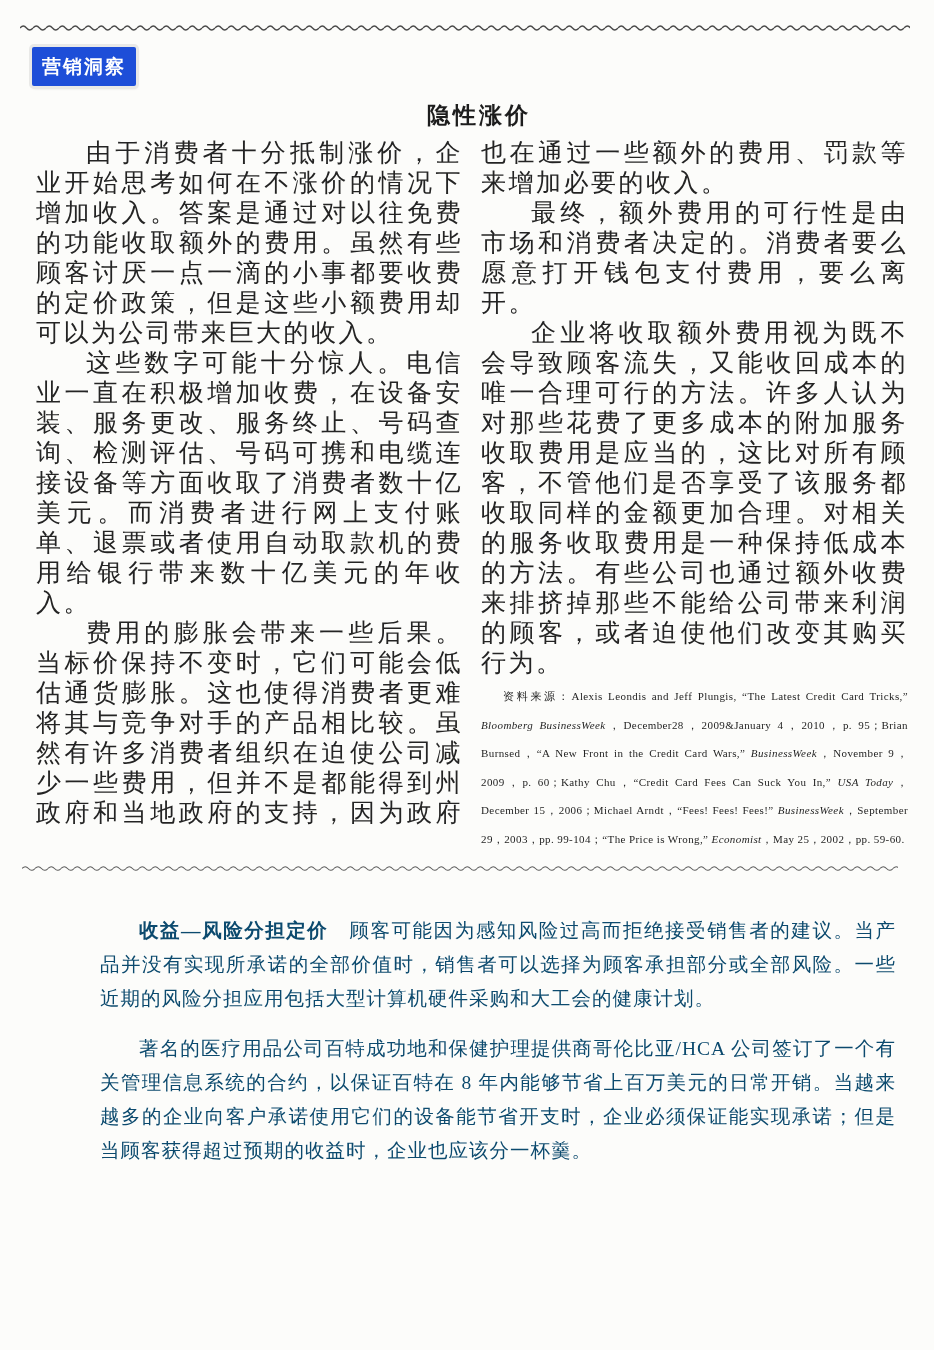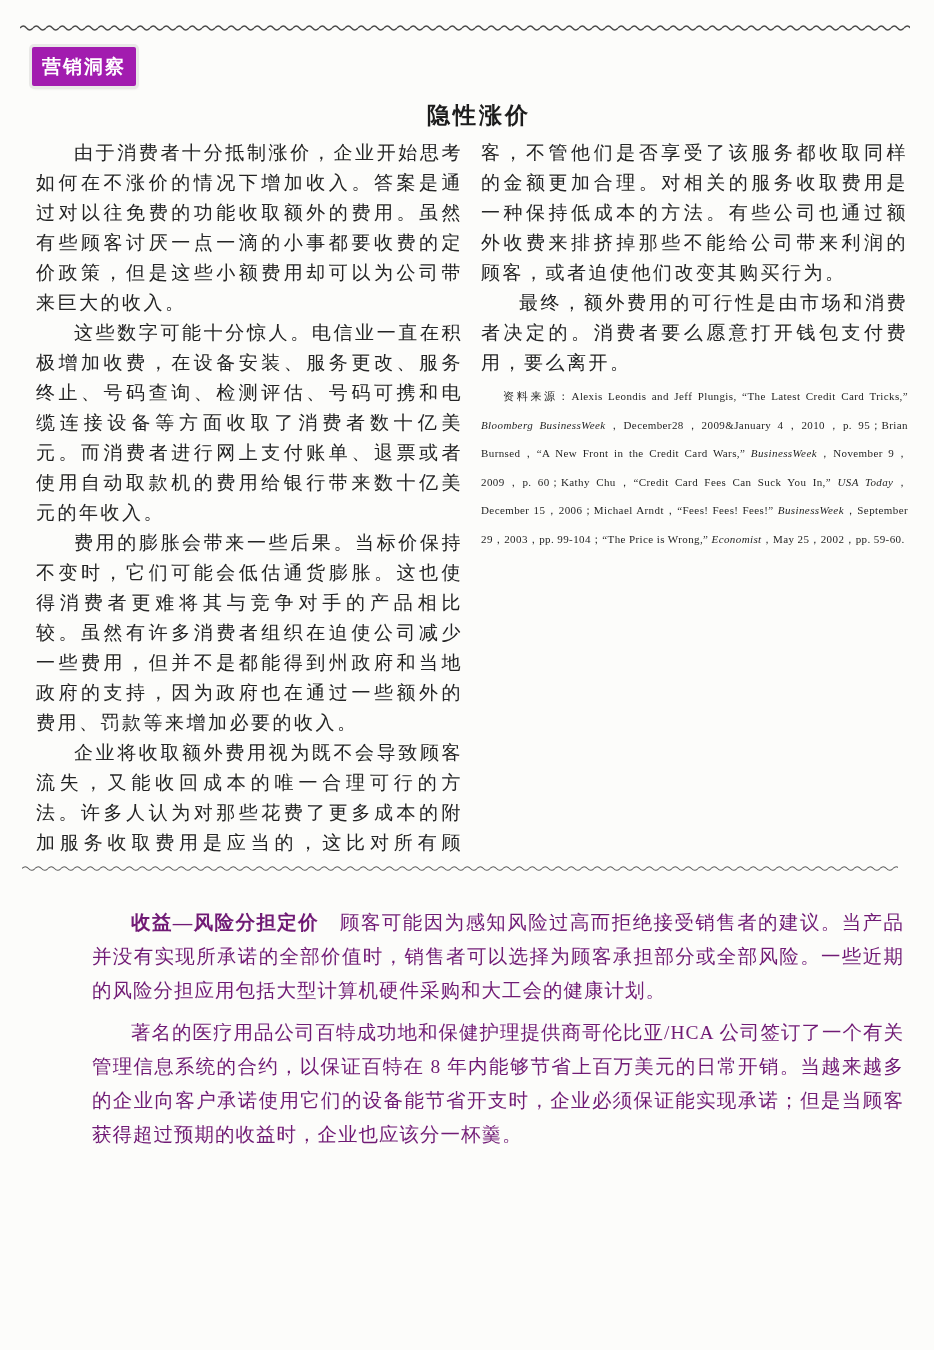--- a/index.html
+++ b/index.html
@@ -47,21 +47,21 @@
     left: 36px;
     width: 872px;
     height: 732px;
     column-count: 2;
     column-gap: 18px;
     column-fill: auto;
   }
   .box-p {
     margin: 0;
     text-indent: 2em;
-    font-size: 19px;
+    font-size: 25px;
     line-height: 30px;
     letter-spacing: 2.5px;
     text-align: justify;
     color: #242424;
   }
   .source-note {
     margin: 4px 0 0 0;
     text-indent: 2em;
     font-size: 11px;
     line-height: 28.5px;
@@ -72,55 +72,55 @@
   .i { font-style: italic; }
   .b { font-weight: bold; }
   .sup { vertical-align: super; font-size: 11px; line-height: 0; }
   .body-text {
     position: absolute;
     top: 898px;
     left: 84px;
     width: 828px;
   }
   .body-p {
-    margin: 8px;
+    margin: 16px;
     text-indent: 2em;
     font-size: 19.5px;
     line-height: 34px;
     letter-spacing: 1px;
     text-align: justify;
-    color: #701a75;
+    color: #0c4a6e;
   }
 </style>
 </head>
 <body>
 
 <div class="page">
 
   <svg class="wave" style="top:23px; left:20px;" width="890" height="10">
     <defs>
       <pattern id="wavepat1" width="13" height="10" patternUnits="userSpaceOnUse">
         <path d="M0 5 Q 3.25 1 6.5 5 T 13 5" fill="none" stroke="#4a4a4a" stroke-width="1.3"></path>
       </pattern>
     </defs>
     <rect width="890" height="10" fill="url(#wavepat1)"></rect>
   </svg>
 
-  <div class="badge" style="background: #a21caf;">
+  <div class="badge" style="background: #1d4ed8;">
     <span>营销洞察</span>
   </div>
 
   <h1 class="box-title">隐性涨价</h1>
 
   <div class="box-columns" id="box-columns">
       <p class="box-p">由于消费者十分抵制涨价，企业开始思考如何在不涨价的情况下增加收入。答案是通过对以往免费的功能收取额外的费用。虽然有些顾客讨厌一点一滴的小事都要收费的定价政策，但是这些小额费用却可以为公司带来巨大的收入。</p>
       <p class="box-p">这些数字可能十分惊人。电信业一直在积极增加收费，在设备安装、服务更改、服务终止、号码查询、检测评估、号码可携和电缆连接设备等方面收取了消费者数十亿美元。而消费者进行网上支付账单、退票或者使用自动取款机的费用给银行带来数十亿美元的年收入。</p>
       <p class="box-p">费用的膨胀会带来一些后果。当标价保持不变时，它们可能会低估通货膨胀。这也使得消费者更难将其与竞争对手的产品相比较。虽然有许多消费者组织在迫使公司减少一些费用，但并不是都能得到州政府和当地政府的支持，因为政府也在通过一些额外的费用、罚款等来增加必要的收入。</p>
+      <p class="box-p">最终，额外费用的可行性是由市场和消费者决定的。消费者要么愿意打开钱包支付费用，要么离开。</p>
       <p class="box-p">企业将收取额外费用视为既不会导致顾客流失，又能收回成本的唯一合理可行的方法。许多人认为对那些花费了更多成本的附加服务收取费用是应当的，这比对所有顾客，不管他们是否享受了该服务都收取同样的金额更加合理。对相关的服务收取费用是一种保持低成本的方法。有些公司也通过额外收费来排挤掉那些不能给公司带来利润的顾客，或者迫使他们改变其购买行为。</p>
-      <p class="box-p">最终，额外费用的可行性是由市场和消费者决定的。消费者要么愿意打开钱包支付费用，要么离开。</p>
       <p class="source-note"><span>资料来源：</span><span>Alexis Leondis and Jeff Plungis, “The Latest Credit Card Tricks,” </span><span class="i">Bloomberg BusinessWeek</span><span>，December28，2009&amp;January 4，2010，p. 95；Brian Burnsed，“A New Front in the Credit Card Wars,” </span><span class="i">BusinessWeek</span><span>，November 9，2009，p. 60；Kathy Chu，“Credit Card Fees Can Suck You In,” </span><span class="i">USA Today</span><span>，December 15，2006；Michael Arndt，“Fees! Fees! Fees!” </span><span class="i">BusinessWeek</span><span>，September 29，2003，pp. 99-104；“The Price is Wrong,” </span><span class="i">Economist</span><span>，May 25，2002，pp. 59-60.</span></p>
     </div>
 
   <svg class="wave" style="top:864px; left:22px;" width="876" height="9">
     <defs>
       <pattern id="wavepat2" width="13" height="9" patternUnits="userSpaceOnUse">
         <path d="M0 4.5 Q 3.25 1 6.5 4.5 T 13 4.5" fill="none" stroke="#5a5a5a" stroke-width="1.1"></path>
       </pattern>
     </defs>
     <rect width="876" height="9" fill="url(#wavepat2)"></rect>

